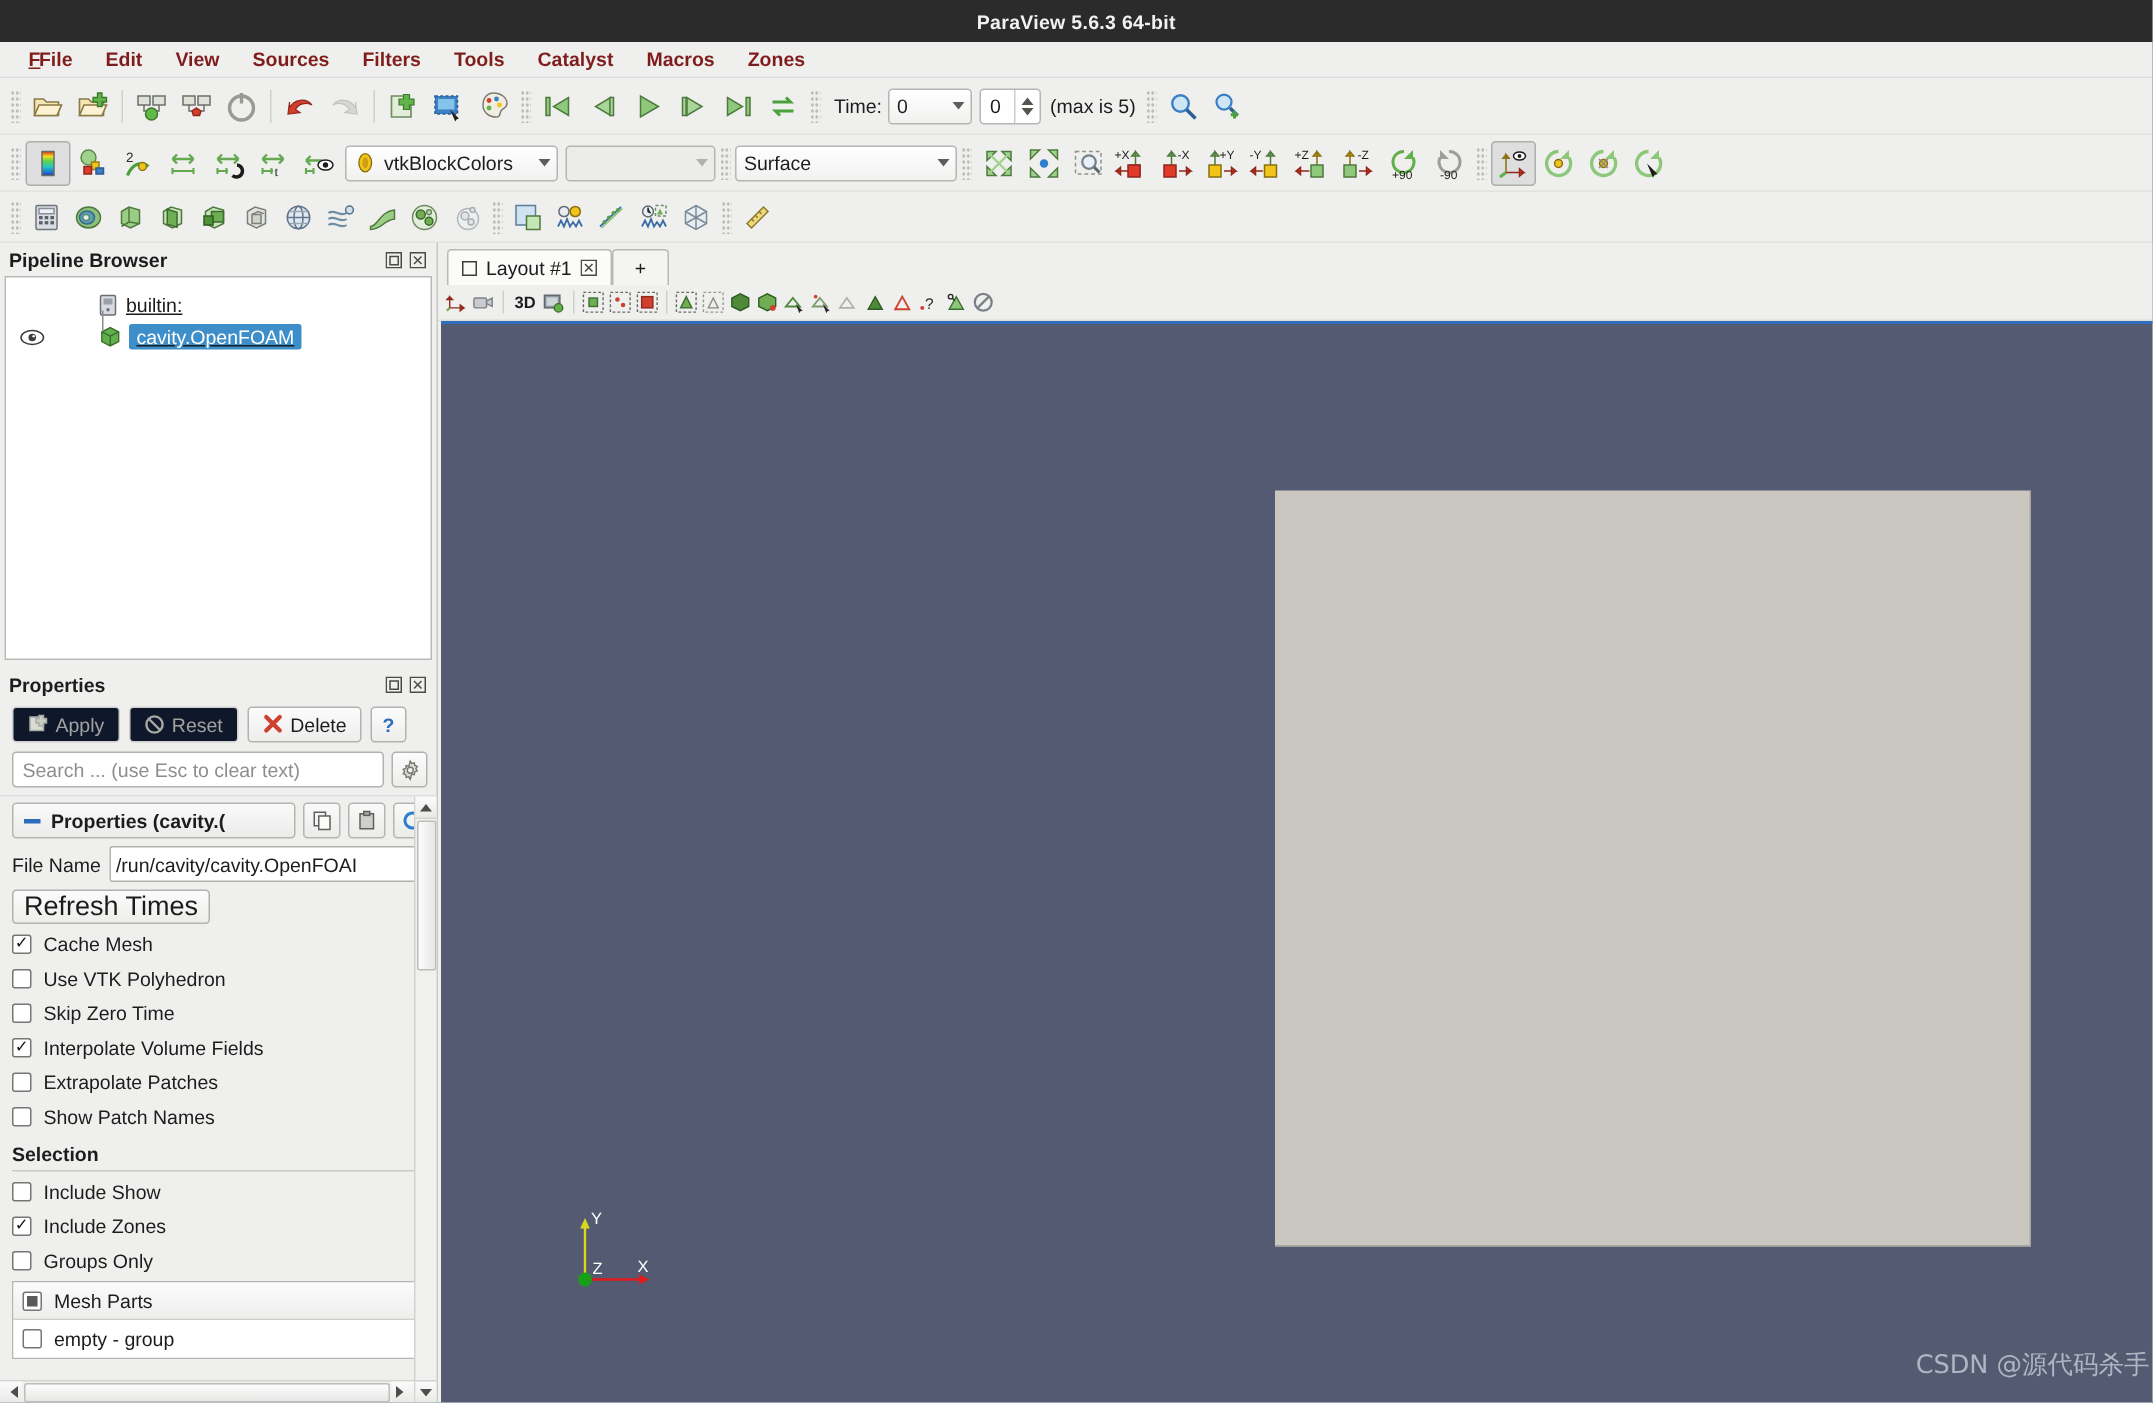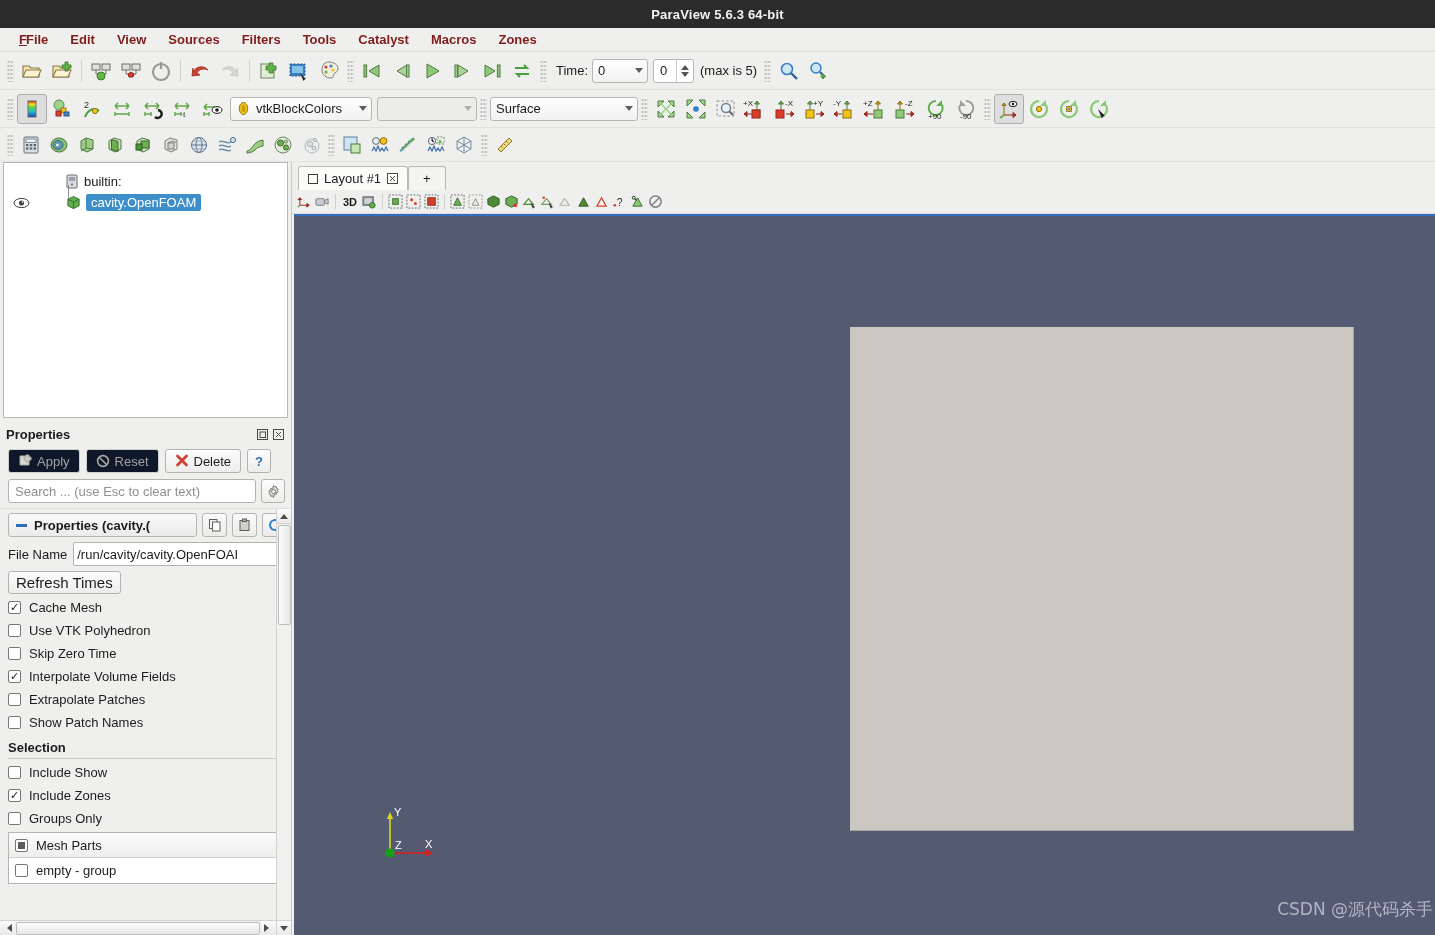--- a/index.html
+++ b/index.html
@@ -93,21 +93,21 @@
     height:22px; display:flex; align-items:center; padding:0 6px;
     font-size:13px; font-weight:bold; color:#1c1c1c;
   }
   .dock-title .spacer{ margin-left:auto; display:flex; gap:3px; }
   .dockbtn{ width:13px;height:13px; display:flex;align-items:center;justify-content:center;
             font-size:10px; color:#4a4a48; cursor:default;}
   .dockbtn svg{display:block;}
   
   .pipeline{
     margin:0 3px 0 3px; background:#fff; border:1px solid #b9b9b7;
-    height:256px; position:relative; padding-top:8px; font-size:13px;
+    height:256px; position:relative; padding-top:8px; font-size:13px;text-decoration:underline;
   }
   .pl-row{ display:flex; align-items:center; height:21px; padding-left:4px; }
   .pl-eye{ width:26px; display:flex; align-items:center; justify-content:center; }
   .pl-label{ padding:1px 5px; border-radius:2px; }
   .pl-label.selected{ background:#3d8ec9; color:#fff; }
   .tree-line{ position:absolute; left:64px; top:22px; width:1px; height:14px; background:#8d8d8b; }
   
   .props{ display:flex; flex-direction:column; flex:1; min-height:0; }
   .prop-btnrow{ display:flex; align-items:center; gap:6px; padding:4px 6px 3px 8px; }
   .pbtn{
@@ -151,21 +151,21 @@
   .prop-row{ display:flex; align-items:center; padding:3px 8px 3px 8px; gap:6px; }
   .prop-label{ font-size:13px; white-space:nowrap; }
   .text-field{
     flex:1; height:24px; border:1px solid #b2b2b0; background:#fff; border-radius:2px;
     display:flex; align-items:center; padding:0 3px; font-size:13px;
     white-space:nowrap; overflow:hidden;
   }
   .btn-sm{
     height:23px; border:1px solid #b2b2b0; border-radius:3px;
     background:linear-gradient(#fcfcfc,#ededec);
-    display:inline-flex;align-items:center;padding:0 7px;font-size:15px;cursor:default;
+    display:inline-flex;align-items:center;padding:0 7px;font-size:18px;cursor:default;
     margin:2px 0 2px 8px;
   }
   .cbrow{ display:flex; align-items:center; gap:8px; padding:4px 8px; font-size:13px; }
   .cbox{
     width:13px;height:13px;border:1px solid #767674;background:#fff;border-radius:2px;
     display:flex;align-items:center;justify-content:center;flex:none;
     font-size:11px;line-height:1;color:#14141c;
   }
   .cbox.partial::after{
     content:""; width:7px;height:7px;background:#5a5a58;display:block;
@@ -736,20 +736,37 @@
         <path d="M3 14L14 3l3 3L6 17z" fill="#f0d77a" stroke="#8a7a2d"></path>
         <path d="M6 11l1.6 1.6M8.5 8.5l1.6 1.6M11 6l1.6 1.6" stroke="#8a7a2d"></path>
       </svg>
   </div>
 </div>
 
 <div class="body">
 
   <div class="left">
 
+    <div class="dock-title">
+      <span>Pipeline Browser</span>
+      <span class="spacer">
+        <span class="dockbtn">
+          <svg width="11" height="11" viewBox="0 0 11 11">
+              <rect x=".5" y=".5" width="10" height="10" fill="none" stroke="#4a4a48"></rect>
+              <rect x="3" y="3" width="5.5" height="5.5" fill="none" stroke="#4a4a48"></rect>
+            </svg>
+        </span>
+        <span class="dockbtn">
+          <svg width="11" height="11" viewBox="0 0 11 11">
+              <rect x=".5" y=".5" width="10" height="10" fill="none" stroke="#4a4a48"></rect>
+              <path d="M3 3l5 5M8 3l-5 5" stroke="#4a4a48"></path>
+            </svg>
+        </span>
+      </span>
+    </div>
     <div class="pipeline">
       <div class="tree-line"></div>
       <div class="pl-row">
         <div class="pl-eye"></div>
         <div style="width:32px"></div>
         <svg width="12" height="15" viewBox="0 0 12 15" style="margin-right:6px">
             <rect x="1" y="1" width="10" height="13" rx="1" fill="#d8dbe0" stroke="#6a6d72"></rect>
             <rect x="3" y="3" width="6" height="4" fill="#9aa0a8"></rect>
             <circle cx="6" cy="10.5" r="1.1" fill="#6a6d72"></circle>
           </svg>

